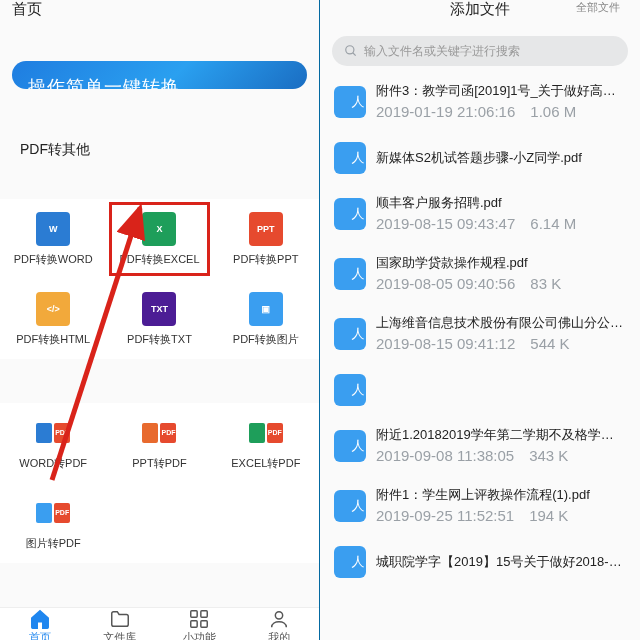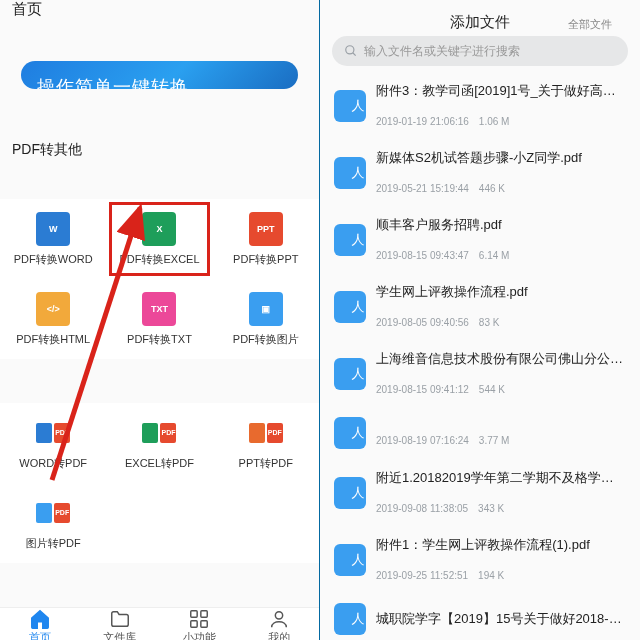--- a/index.html
+++ b/index.html
@@ -2,54 +2,54 @@
 <html><head>
 <meta charset="utf-8">
 <style>
   * { margin: 0; padding: 0; box-sizing: border-box; }
   body { font-family: -apple-system, "Segoe UI", sans-serif; background: #fff; width: 640px; height: 640px; overflow: hidden; }
   .root { display: flex; width: 640px; height: 640px; }
   .left-pane, .right-pane { width: 320px; height: 640px; background: #fafafa; display: flex; flex-direction: column; }
   .left-pane { border-right: 1px solid #0369a1; gap: 36px; }
   
   .title-bar { height: 32px; display: flex; align-items: center; padding: 0 12px; font-size: 15px; color: #222; background:#fafafa; }
-  .hero { position: relative; margin: 6px 21px 10px; height: 100px; border-radius: 16px; overflow: hidden; background: linear-gradient(135deg,#1f7de0 0%,#2aa0f0 55%,#1a6dc2 100%); color:#fff; padding: 14px 16px; }
+  .hero { position: relative; margin: 6px 12px 10px; height: 100px; border-radius: 16px; overflow: hidden; background: linear-gradient(135deg,#1f7de0 0%,#2aa0f0 55%,#1a6dc2 100%); color:#fff; padding: 14px 16px; }
   .hero-title { font-size: 18px; letter-spacing: 1px; }
   .hero-sub { font-size: 11px; margin-top: 6px; opacity:.9; }
   
-  .section-title { font-size: 14px; color:#222; padding: 6px 12px 4px; }
+  .section-title { font-size: 14px; color:#222; padding: 6px 20px 4px; }
   
   .tiles { background:#fff; margin: 0 0 8px 0; }
   .tile-row { display:flex; }
   .tile { flex:1 1 0; display:flex; flex-direction:column; align-items:center; justify-content:center; height:80px; font-size:11px; color:#333; position:relative; }
   .tile .icon-box { width:34px; height:34px; border-radius:4px; margin-bottom:6px; display:flex; align-items:center; justify-content:center; color:#fff; font-size:9px; font-weight:600; }
   .ic-word { background:#2b7cd3; }
   .ic-excel{ background:#1e9e5a; }
   .ic-ppt  { background:#e64a2e; }
   .ic-html { background:#f2a93b; }
-  .ic-txt  { background:#ec4899; }
+  .ic-txt  { background:#4c1d95; }
   .ic-img  { background:#3a9ef0; }
   .ic-pdfop{ display:flex; gap:2px; }
   .ic-pdfop span{ width:16px;height:20px;border-radius:2px;display:flex;align-items:center;justify-content:center;font-size:7px;color:#fff; }
   .highlight-box { position:absolute; border:3px solid #d9231a; pointer-events:none; }
   
   .bottom-nav { margin-top:auto; height:54px; border-top:1px solid #eee; background:#fff; display:flex; }
   .nav-item { flex:1; display:flex; flex-direction:column; align-items:center; justify-content:center; font-size:11px; color:#555; }
   .nav-item.active { color:#1f86ef; }
   .nav-item svg { width:22px; height:22px; }
   
-  .right-head { display:flex; align-items:flex-end; justify-content:center; height:32px; position:relative; font-size:15px; color:#222; }
-  .right-head .all { position:absolute; right:28px; font-size:11px; color:#888; }
+  .right-head { display:flex; align-items:flex-start; justify-content:center; height:32px; position:relative; font-size:15px; color:#222; }
+  .right-head .all { position:absolute; right:20px; font-size:11px; color:#888; }
   .search-wrap { margin:4px 12px 6px; height:30px; background:#e6e7e8; border-radius:15px; display:flex; align-items:center; padding:0 12px; color:#999; font-size:12px; gap:6px; }
   .file-list { flex:1; overflow:hidden; }
   .file-item { display:flex; align-items:center; gap:10px; padding:10px 14px; }
   .file-icon { width:32px; height:32px; border-radius:6px; background:#3a9ef0; display:flex; align-items:center; justify-content:center; color:#fff; flex-shrink:0; }
   .file-texts { flex:1; min-width:0; }
   .file-name { font-size:13px; color:#222; white-space:nowrap; overflow:hidden; text-overflow:ellipsis; }
-  .file-meta { font-size:10px; color:#9aa0a6; margin-top:15px; }
+  .file-meta { font-size:15px; color:#9aa0a6; margin-top:3px; }
   
   .arrow-svg { position:absolute; pointer-events:none; }
 </style>
 </head>
 <body>
 
 <div class="root">
 
   <div class="left-pane" style="position:relative;">
     <div class="title-bar">
@@ -101,34 +101,34 @@
               <div class="ic-pdfop">
                 <span style="background: rgb(43, 124, 211);"></span>
                 <span style="background: rgb(230, 74, 46);">PDF</span>
               </div>
             </div>
             <div>WORD转PDF</div>
           </div>
           <div class="tile">
             <div class="icon-box" style="background: transparent;">
               <div class="ic-pdfop">
+                <span style="background: rgb(232, 106, 46);"></span>
+                <span style="background: rgb(230, 74, 46);">PDF</span>
+              </div>
+            </div>
+            <div>PPT转PDF</div>
+          </div>
+          <div class="tile">
+            <div class="icon-box" style="background: transparent;">
+              <div class="ic-pdfop">
                 <span style="background: rgb(30, 158, 90);"></span>
                 <span style="background: rgb(230, 74, 46);">PDF</span>
               </div>
             </div>
             <div>EXCEL转PDF</div>
-          </div>
-          <div class="tile">
-            <div class="icon-box" style="background: transparent;">
-              <div class="ic-pdfop">
-                <span style="background: rgb(232, 106, 46);"></span>
-                <span style="background: rgb(230, 74, 46);">PDF</span>
-              </div>
-            </div>
-            <div>PPT转PDF</div>
           </div>
         </div>
         <div class="tile-row">
           <div class="tile">
             <div class="icon-box" style="background: transparent;">
               <div class="ic-pdfop">
                 <span style="background: rgb(58, 158, 240);"></span>
                 <span style="background: rgb(230, 74, 46);">PDF</span>
               </div>
             </div>
@@ -219,21 +219,20 @@
               <path d="M12 6v8m0 0l-3-3m3 3l3-3" stroke="#fff" stroke-width="2" fill="none" opacity="0"></path>
               <path d="M12 4c4 0 7 3 7 7 0 .7-.1 1.3-.3 1.9l-2.5-2.5A5 5 0 0 0 12 6a5 5 0 0 0-5 5l-2 .1C5 7 8 4 12 4z" opacity="0"></path>
             </svg>
             <svg width="14" height="14" viewBox="0 0 24 24" style="position:absolute" fill="#fff">
               <path d="M12 2l3 6 6 .9-4.5 4.3 1 6.3L12 16l-5.5 3.5 1-6.3L3 8.9 9 8z" opacity="0"></path>
             </svg>
             <span style="font-size:13px;">人</span>
           </div>
           <div class="file-texts">
             <div class="file-name">新媒体S2机试答题步骤-小Z同学.pdf</div>
-            <div class="file-meta">2019-05-21 15:19:44　446 K</div>
           </div>
         </div>
         <div class="file-item">
           <div class="file-icon">
             <svg width="16" height="16" viewBox="0 0 24 24" fill="#fff">
               <path d="M12 2l9 5-9 5-9-5 9-5zm0 8l9 5-9 5-9-5 9-5z" opacity=".0"></path>
               <path d="M7 3h7l4 4v14H7z" fill="none"></path>
               <path d="M12 6v8m0 0l-3-3m3 3l3-3" stroke="#fff" stroke-width="2" fill="none" opacity="0"></path>
               <path d="M12 4c4 0 7 3 7 7 0 .7-.1 1.3-.3 1.9l-2.5-2.5A5 5 0 0 0 12 6a5 5 0 0 0-5 5l-2 .1C5 7 8 4 12 4z" opacity="0"></path>
             </svg>
@@ -254,21 +253,21 @@
               <path d="M7 3h7l4 4v14H7z" fill="none"></path>
               <path d="M12 6v8m0 0l-3-3m3 3l3-3" stroke="#fff" stroke-width="2" fill="none" opacity="0"></path>
               <path d="M12 4c4 0 7 3 7 7 0 .7-.1 1.3-.3 1.9l-2.5-2.5A5 5 0 0 0 12 6a5 5 0 0 0-5 5l-2 .1C5 7 8 4 12 4z" opacity="0"></path>
             </svg>
             <svg width="14" height="14" viewBox="0 0 24 24" style="position:absolute" fill="#fff">
               <path d="M12 2l3 6 6 .9-4.5 4.3 1 6.3L12 16l-5.5 3.5 1-6.3L3 8.9 9 8z" opacity="0"></path>
             </svg>
             <span style="font-size:13px;">人</span>
           </div>
           <div class="file-texts">
-            <div class="file-name">学生网上评教操作流程.pdf</div>
+            <div class="file-name">国家助学贷款操作规程.pdf</div>
             <div class="file-meta">2019-08-05 09:40:56　83 K</div>
           </div>
         </div>
         <div class="file-item">
           <div class="file-icon">
             <svg width="16" height="16" viewBox="0 0 24 24" fill="#fff">
               <path d="M12 2l9 5-9 5-9-5 9-5zm0 8l9 5-9 5-9-5 9-5z" opacity=".0"></path>
               <path d="M7 3h7l4 4v14H7z" fill="none"></path>
               <path d="M12 6v8m0 0l-3-3m3 3l3-3" stroke="#fff" stroke-width="2" fill="none" opacity="0"></path>
               <path d="M12 4c4 0 7 3 7 7 0 .7-.1 1.3-.3 1.9l-2.5-2.5A5 5 0 0 0 12 6a5 5 0 0 0-5 5l-2 .1C5 7 8 4 12 4z" opacity="0"></path>
@@ -290,21 +289,20 @@
               <path d="M7 3h7l4 4v14H7z" fill="none"></path>
               <path d="M12 6v8m0 0l-3-3m3 3l3-3" stroke="#fff" stroke-width="2" fill="none" opacity="0"></path>
               <path d="M12 4c4 0 7 3 7 7 0 .7-.1 1.3-.3 1.9l-2.5-2.5A5 5 0 0 0 12 6a5 5 0 0 0-5 5l-2 .1C5 7 8 4 12 4z" opacity="0"></path>
             </svg>
             <svg width="14" height="14" viewBox="0 0 24 24" style="position:absolute" fill="#fff">
               <path d="M12 2l3 6 6 .9-4.5 4.3 1 6.3L12 16l-5.5 3.5 1-6.3L3 8.9 9 8z" opacity="0"></path>
             </svg>
             <span style="font-size:13px;">人</span>
           </div>
           <div class="file-texts">
-            <div class="file-meta">2019-08-19 07:16:24　3.77 M</div>
           </div>
         </div>
         <div class="file-item">
           <div class="file-icon">
             <svg width="16" height="16" viewBox="0 0 24 24" fill="#fff">
               <path d="M12 2l9 5-9 5-9-5 9-5zm0 8l9 5-9 5-9-5 9-5z" opacity=".0"></path>
               <path d="M7 3h7l4 4v14H7z" fill="none"></path>
               <path d="M12 6v8m0 0l-3-3m3 3l3-3" stroke="#fff" stroke-width="2" fill="none" opacity="0"></path>
               <path d="M12 4c4 0 7 3 7 7 0 .7-.1 1.3-.3 1.9l-2.5-2.5A5 5 0 0 0 12 6a5 5 0 0 0-5 5l-2 .1C5 7 8 4 12 4z" opacity="0"></path>
             </svg>

